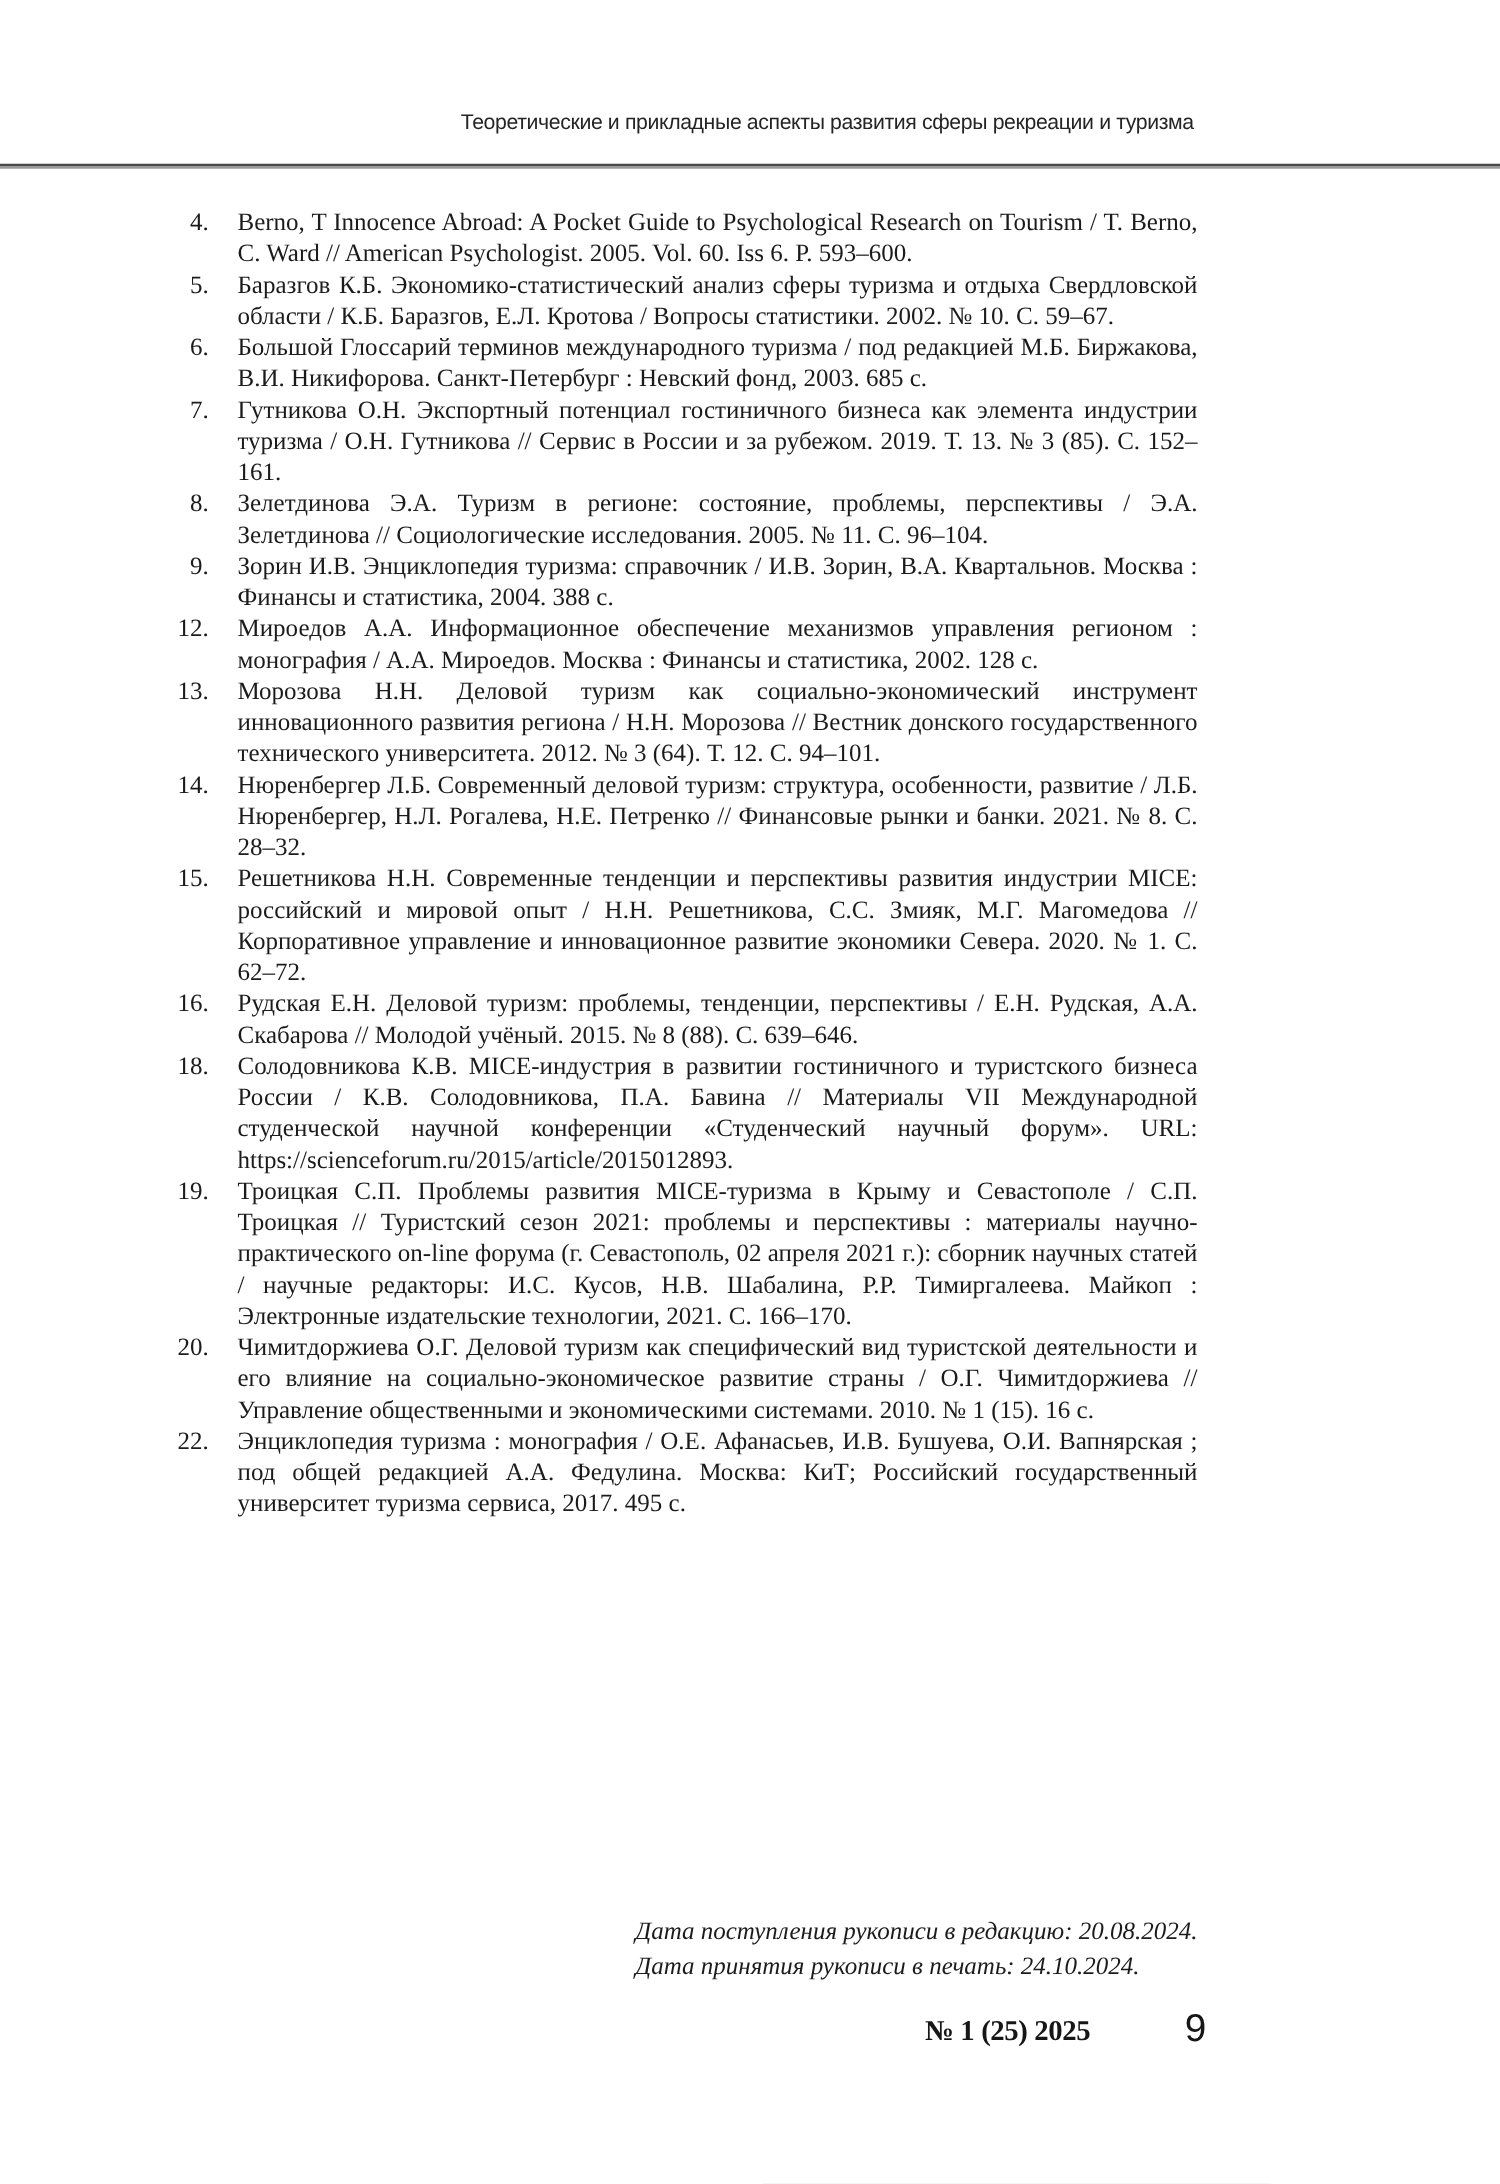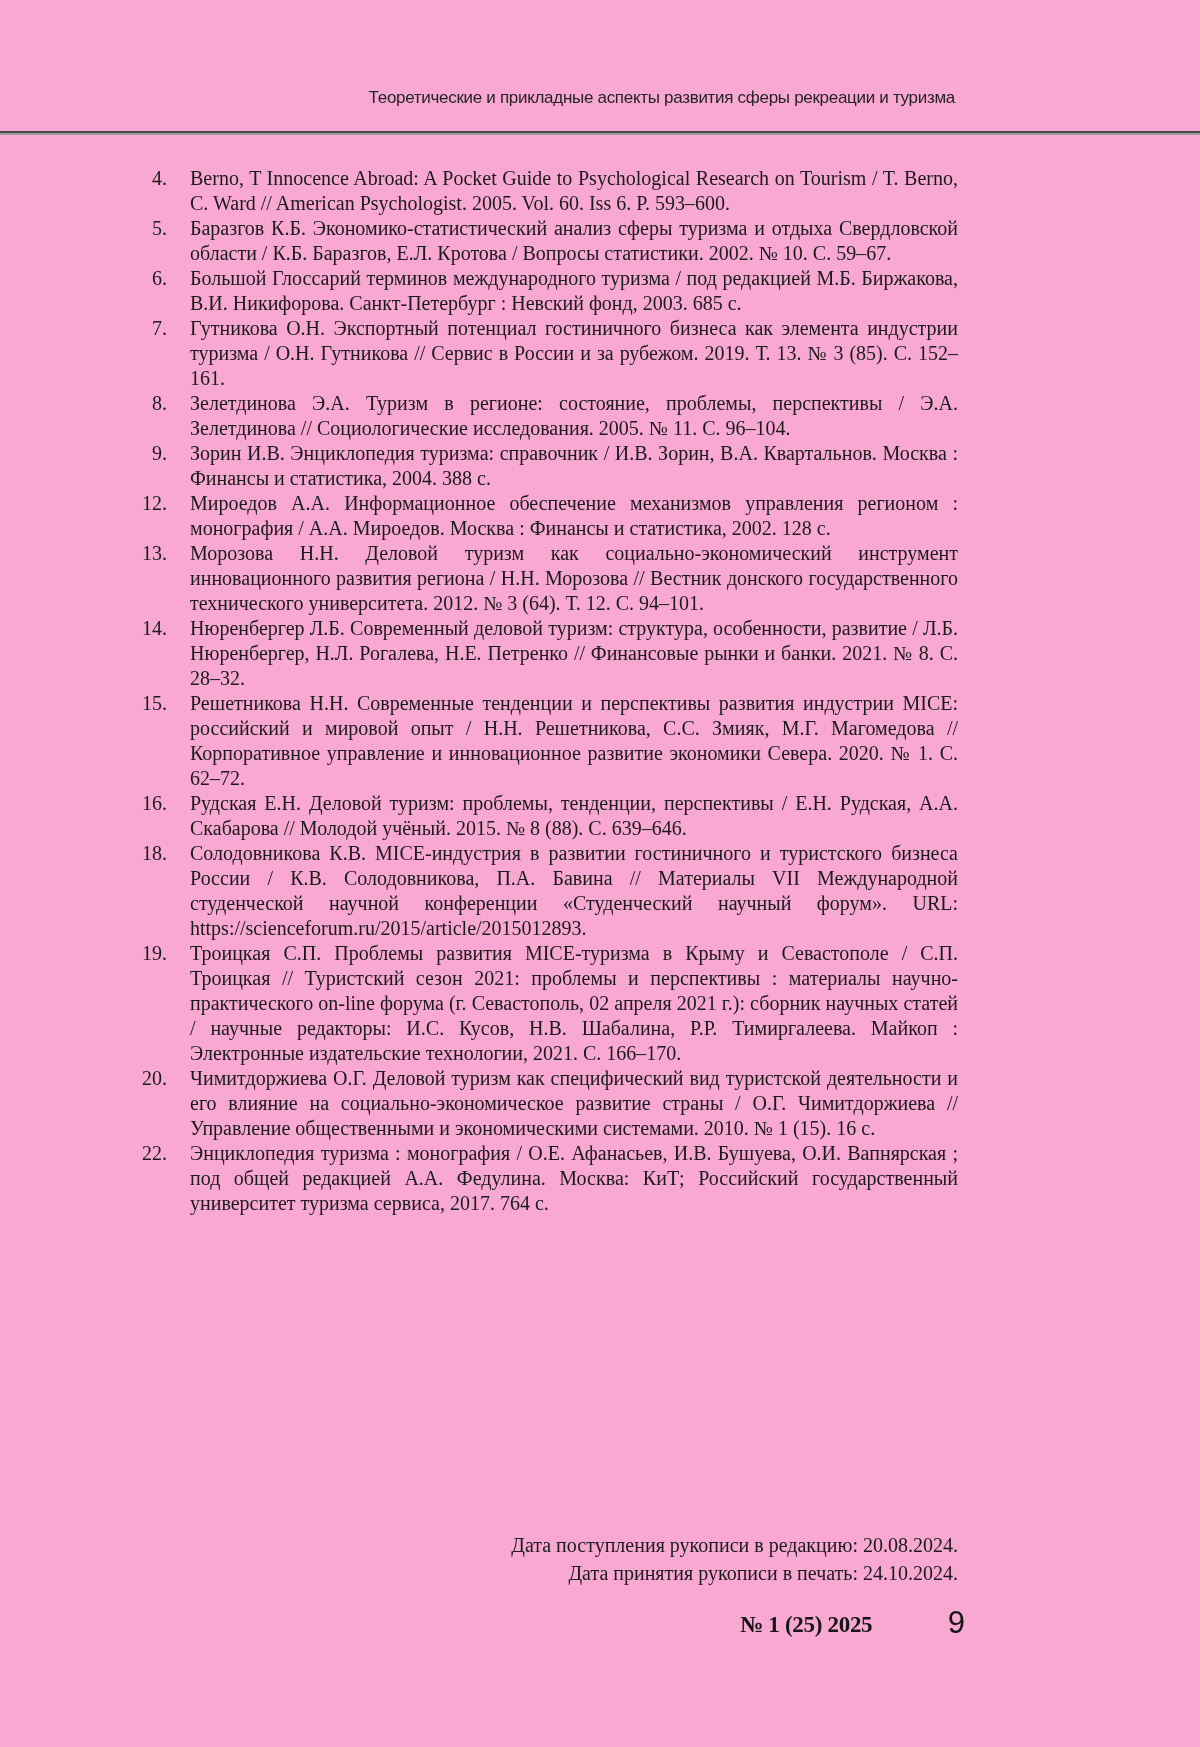--- a/index.html
+++ b/index.html
@@ -1,21 +1,21 @@
 <!DOCTYPE html>
 <html lang="ru"><head>
 <meta charset="utf-8">
 <style>
   html, body { margin: 0; padding: 0; background: #e9e9e9; }
   .page {
     position: relative;
     width: 1200px;
     height: 1747px;
     margin: 0 auto;
-    background: #f9a8d4;
+    background: #ffffff;
     font-family: "Liberation Serif", serif;
     color: #1b1b1b;
     overflow: hidden;
   }
   .running-head {
     position: absolute;
     top: 88px;
     left: 0;
     right: 245px;
     text-align: right;
@@ -50,21 +50,21 @@
     padding-right: 23px;
   }
   .ref-text {
     flex: 1 1 auto;
     text-align: justify;
   }
   .dates {
     position: absolute;
     top: 1531px;
     right: 242px;
-    text-align: right;
+    font-style: italic;
     font-size: 20px;
     line-height: 28px;
   }
   .issue {
     position: absolute;
     top: 1612px;
     left: 740px;
     font-family: Liberation Serif, serif;
     font-weight: bold;
     font-size: 23px;
@@ -160,21 +160,21 @@
       </div>
 
       <div class="ref">
         <div class="ref-num">20.</div>
         <div class="ref-text">Чимитдоржиева О.Г. Деловой туризм как специфический вид туристской деятельности и его влияние на социально-экономическое развитие страны / О.Г. Чимитдоржиева // Управление общественными и экономическими системами. 2010. № 1 (15). 16 с.</div>
       </div>
 
 
       <div class="ref">
         <div class="ref-num">22.</div>
-        <div class="ref-text">Энциклопедия туризма : монография / О.Е. Афанасьев, И.В. Бушуева, О.И. Вапнярская ; под общей редакцией А.А. Федулина. Москва: КиТ; Российский государственный университет туризма сервиса, 2017. 764 с.</div>
+        <div class="ref-text">Энциклопедия туризма : монография / О.Е. Афанасьев, И.В. Бушуева, О.И. Вапнярская ; под общей редакцией А.А. Федулина. Москва: КиТ; Российский государственный университет туризма сервиса, 2017. 495 с.</div>
       </div>
     </div>
 
   <div class="dates">
     <div>Дата поступления рукописи в редакцию: 20.08.2024.</div>
     <div>Дата принятия рукописи в печать: 24.10.2024.</div>
   </div>
 
   <div class="issue">№ 1 (25) 2025</div>
 

